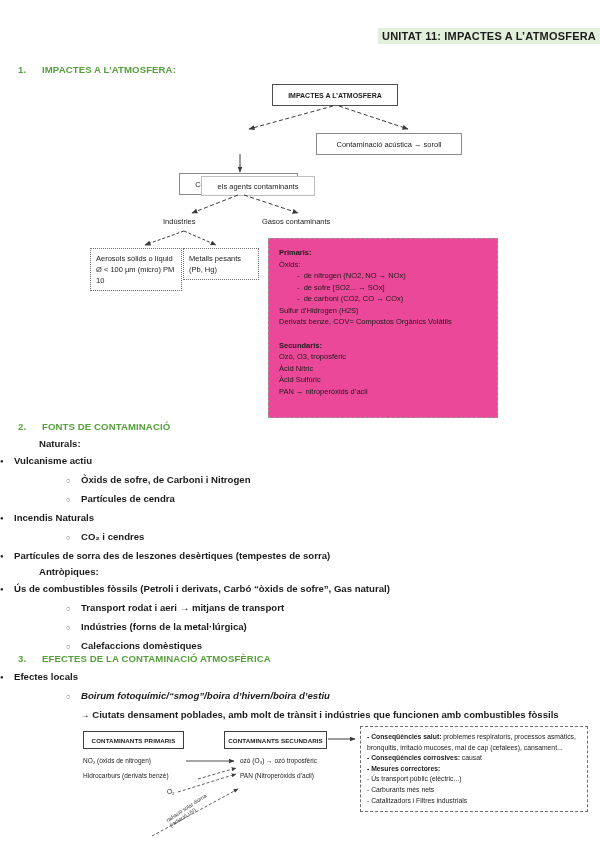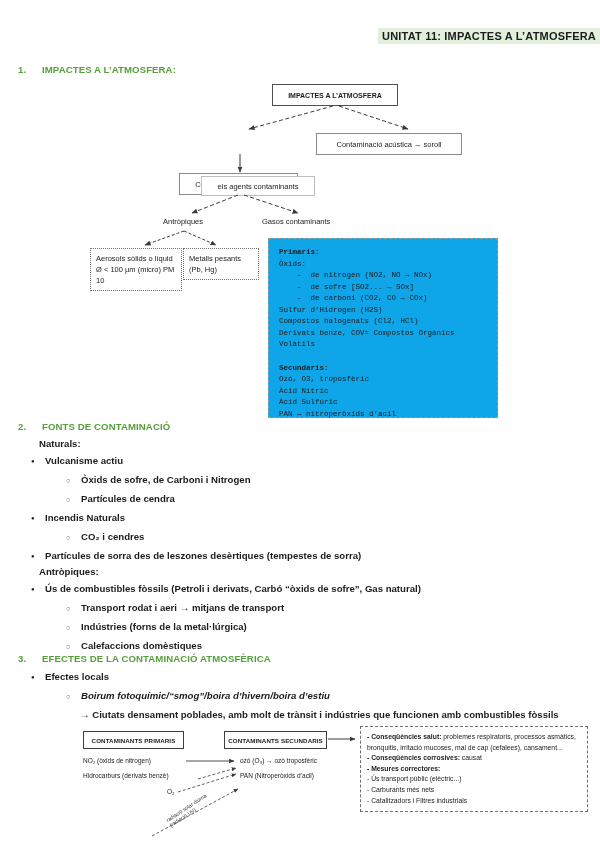--- a/index.html
+++ b/index.html
@@ -10,33 +10,33 @@
   .abs{position:absolute;}
   
   .title-wrap{position:absolute;top:26px;left:0;right:0;text-align:right;}
   .title{display:inline-block;background:#E2EFDA;font-weight:bold;font-size:11px;padding:2px 4px;letter-spacing:.2px;}
   
   .sec-head{display:flex;gap:12px;font-weight:bold;font-size:9.6px;color:#56A03C;letter-spacing:.1px;}
   .sec-head .num{width:12px;}
   
   .blabel{font-weight:bold;font-size:9.6px;}
   .li{display:flex;align-items:baseline;font-size:9.6px;font-weight:600;line-height:18px;}
-  .li.l1{margin-left:31px;}
+  .li.l1{}
   .li.l1::before{content:"●";font-size:6px;width:14px;flex:0 0 14px;position:relative;top:-1px;}
   .li.l2{padding-left:66px;}
   .li.l2::before{content:"○";font-size:7.5px;width:15px;flex:0 0 15px;color:#555;}
   .li.it span{font-style:italic;}
   .arrow-line{padding-left:80px;font-size:9.6px;font-weight:600;line-height:18px;}
   
   .box{border:1px solid #8a8a8a;background:#fff;display:flex;align-items:center;justify-content:center;text-align:center;font-size:7.5px;}
   .box.root{border:1.4px solid #4f4f4f;font-weight:bold;font-size:7px;}
   .box.faint{border-color:#bdbdbd;}
   .fc-label{font-size:7.5px;}
   .dotted{border:1px dotted #6f6f6f;font-size:7.5px;line-height:11px;padding:4px 5px;background:#fff;}
-  .dashedbox{border:1px dashed #9a9a9a;font-size:7.5px;line-height:11.5px;padding:8px 10px;background:#0ea5e9;font-family:Liberation Mono, monospace;}
+  .dashedbox{border:1px dashed #9a9a9a;font-size:7.5px;line-height:11.5px;padding:8px 10px;background:#ec4899;}
   .dashedbox .bt{font-weight:bold;}
   .dash-li{padding-left:28px;text-indent:-10px;}
   .dash-li::before{content:"-\00a0\00a0";}
   .spacer12{height:12px;}
   
   .dgtext{position:absolute;font-size:6.5px;white-space:nowrap;}
   .dgbox{position:absolute;border:1.4px solid #3f3f3f;font-weight:bold;font-size:6.2px;display:flex;align-items:center;justify-content:center;text-align:center;letter-spacing:.1px;}
   .fx{position:absolute;border:1px dashed #6f6f6f;padding:5px 6px;font-size:6.8px;line-height:10.6px;background:#fff;}
   .fx .b{font-weight:bold;}
   .rot{position:absolute;transform:rotate(-33deg);transform-origin:left top;font-size:5.2px;line-height:6.4px;color:#333;white-space:nowrap;}
@@ -51,33 +51,32 @@
 
 <div class="sec-head abs" style="left:18px;top:64px;">
   <span class="num">1.</span>
   <span>IMPACTES A L’ATMOSFERA:</span>
 </div>
 
 <div class="box root abs" style="left:272px;top:84px;width:124px;height:20px;">IMPACTES A L’ATMOSFERA</div>
 <div class="box abs" style="left:179px;top:133px;width:117px;height:20px;margin-top:40px;">Contaminació atmosfèrica</div>
 <div class="box abs" style="left:316px;top:133px;width:144px;height:20px;">Contaminació acústica → soroll</div>
 <div class="box faint abs" style="left:185px;top:176px;width:112px;height:18px;margin-left:16px;">els agents contaminants</div>
-<div class="fc-label abs" style="left:163px;top:217px;">Antròpiques</div>
+<div class="fc-label abs" style="left:163px;top:217px;">Indústries</div>
 <div class="fc-label abs" style="left:262px;top:217px;">Gasos contaminants</div>
 <div class="dotted abs" style="left:90px;top:248px;width:80px;">Aerosols sòlids o líquid Ø &lt; 100 µm (micro) PM 10</div>
 <div class="dotted abs" style="left:183px;top:248px;width:64px;">Metalls pesants (Pb, Hg)</div>
 
 <div class="dashedbox abs" style="left:268px;top:238px;width:208px;height:162px;">
   <div class="bt">Primaris:</div>
   <div>Òxids:</div>
   <div class="dash-li">de nitrogen (NO2, NO → NOx)</div>
   <div class="dash-li">de sofre [SO2... → SOx]</div>
   <div class="dash-li">de carboni (CO2, CO → COx)</div>
   <div>Sulfur d’Hidrogen (H2S)</div>
-  <div>Compostos halogenats (Cl2, HCl)</div>
   <div>Derivats benze, COV= Compostos Orgànics Volàtils</div>
   <div class="spacer12"></div>
   <div class="bt">Secundaris:</div>
   <div>Ozó, O3, troposfèric</div>
   <div>Àcid Nítric</div>
   <div>Àcid Sulfúric</div>
   <div>PAN → nitroperòxids d’acil</div>
 </div>
 
 <div class="sec-head abs" style="left:18px;top:421px;">

